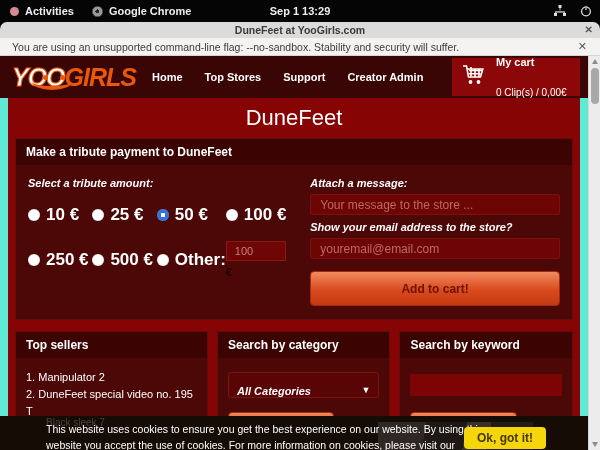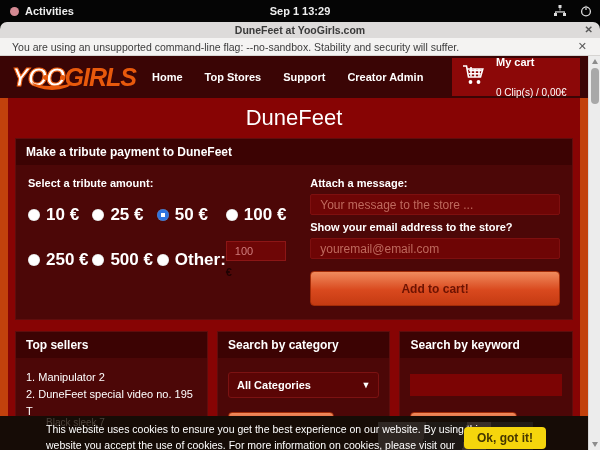--- a/index.html
+++ b/index.html
@@ -23,21 +23,21 @@
                border-radius:7px 7px 0 0; display:flex; align-items:center; justify-content:center;
                font-size:10.5px; font-weight:bold; color:#3a3a3a; }
   .win-close { position:absolute; right:7px; top:2px; font-size:10px; color:#555; font-weight:bold; line-height:12px; }
 
   
   .infobar { position:absolute; top:38px; left:0; right:0; height:18px; background:#f4f3f2;
              border-bottom:1px solid #d6d4d2; display:flex; align-items:center; font-size:10.5px; color:#3c3c3c; padding:0 12px; }
   .info-close { position:absolute; right:13px; top:2px; color:#5a5a5a; font-size:11px; }
 
   
-  .viewport { position:absolute; top:56px; left:0; right:0; bottom:0; background:#c2410c; overflow:hidden; }
+  .viewport { position:absolute; top:56px; left:0; right:0; bottom:0; background:#5eead4; overflow:hidden; }
   .page { position:absolute; left:0; right:12px; top:0; bottom:0; }
 
   
   .scrollbar { position:absolute; right:0; top:0; bottom:0; width:12px; background:#ececec; z-index:40;
                border-left:1px solid #d8d8d8; }
   .sb-up { position:absolute; top:3px; left:2.5px; width:0; height:0; border-left:3.5px solid transparent; border-right:3.5px solid transparent; border-bottom:5px solid #8c8c8c; }
   .sb-down { position:absolute; bottom:3px; left:2.5px; width:0; height:0; border-left:3.5px solid transparent; border-right:3.5px solid transparent; border-top:5px solid #8c8c8c; }
   .sb-thumb { position:absolute; top:12px; left:1.5px; width:8px; height:36px; background:#a8a8a8; border-radius:4px; }
 
   
@@ -61,43 +61,43 @@
   .container { margin:0 8px; background:#870404; padding:1px 0 12px; min-height:307px; }
   .page-title { text-align:center; color:#fff; font-size:22px; padding:6px 0 7px; }
 
   .panel { background:#4c0707; border:1px solid #5f0d0d; }
   .panel-header { background:#3c0303; color:#fff; font-size:12px; font-weight:bold; padding:6px 10px; }
 
   .tribute { margin:0 7px; }
   .tribute-body { display:flex; gap:20px; padding:9px 12px 13px; }
   .col-left { flex:1.05; }
   .col-right { flex:1; }
-  .form-label { color:#fff; font-size:11px; font-weight:bold; margin:3px 0 0; }
+  .form-label { color:#fff; font-size:11px; font-weight:bold; margin:3px 0 0;font-style:italic; }
   .radio-grid { display:grid; grid-template-columns:repeat(4,1fr); row-gap:16px; margin-top:16px; }
   .radio-item { display:flex; align-items:center; gap:6px; color:#fff; font-size:17px; font-weight:bold; cursor:pointer; }
   .radio { width:12px; height:12px; border-radius:50%; background:#fff; flex:0 0 auto; box-shadow:inset 0 0 1px #999; }
   .radio.checked { background:radial-gradient(circle,#fff 0 2.4px,#2f74e0 2.4px); }
   .other-cell { display:flex; flex-direction:column; gap:5px; }
   .other-input { width:60px; height:20px; background:#6e0606; border:1px solid #8c1616; color:#cf7d7d; font-size:11px; padding:2px 8px; font-family:"Liberation Sans",sans-serif; }
   .currency { color:#1f0202; font-size:11px; font-weight:bold; }
 
   .text-input { width:100%; height:21px; background:#6e0505; border:1px solid #7e0f0f; border-radius:2px;
                 color:#fff; font-size:12px; padding:3px 9px; margin:5px 0 3px; font-family:"Liberation Sans",sans-serif; }
   .text-input::placeholder { color:#bf6a5e; opacity:1; }
   .btn-orange { background:linear-gradient(#f08b5d,#d9491e 55%,#c53a12); border:1px solid #a32c08; border-radius:4px;
                 color:#6d1302; font-weight:bold; cursor:pointer; font-family:"Liberation Sans",sans-serif; }
   .add-cart { width:100%; height:35px; font-size:12px; margin-top:9px; }
 
   .panels { display:flex; gap:9px; margin:11px 7px 0; align-items:stretch; }
   .panel.p1 { flex:1.08; } .panel.p2 { flex:0.97; } .panel.p3 { flex:0.97; }
   .sellers-list { padding:11px 8px 12px 10px; color:#fff; font-size:11px; line-height:1.55; }
   .panel-body { padding:10px; }
   .select { height:22px; background:#5a0505; border:1px solid #7c1212; border-radius:3px; display:flex;
-            align-items:center; justify-content:space-between; padding:12px 8px; color:#fff; font-size:11px;
-            font-weight:bold; margin:4px 0 14px; cursor:pointer; }
+            justify-content:space-between; padding:12px 8px; color:#fff; font-size:11px;
+            font-weight:bold; margin:4px 0 14px; cursor:pointer;font-style:italic; }
   .caret { font-size:9px; color:#fff; }
   .search-btn { display:inline-flex; align-items:center; gap:5px; padding:4px 11px; font-size:11.5px; }
   .kw-input { width:100%; height:22px; background:#7c0404; border:none; margin:6px 0 16px; color:#fff; padding:0 8px; font-family:"Liberation Sans",sans-serif; }
 
   
   .footer { position:absolute; left:0; right:0; bottom:0; height:34px; background:#160c06; overflow:hidden; z-index:20; }
   .ghost-text { position:absolute; top:1px; left:46px; color:#8a8076; opacity:.45; font-size:10px; }
   .ghost-img { position:absolute; right:55px; top:6px; width:155px; height:39px;
                background:linear-gradient(100deg,#332c28 0 30%,#1f1b18 30% 55%,#403631 55% 70%,#241e1a 70%); opacity:.85; }
   .cookie-text { position:absolute; left:46px; top:6px; width:442px; color:#fff; font-size:10.5px; line-height:1.5; }
@@ -108,20 +108,24 @@
 </head>
 <body>
 
 <div class="screen">
 
   <div class="topbar">
     <div class="tb-left">
       <div class="tb-item">
         <span class="act-dot"></span>
         <span>Activities</span>
+      </div>
+      <div class="tb-item">
+        <span class="chrome-dot"></span>
+        <span>Google Chrome</span>
       </div>
     </div>
     <div class="tb-clock">Sep 1 13:29</div>
     <div class="tb-right">
       <span>
         <svg width="12" height="12" viewBox="0 0 12 12">
             <g fill="#ddd">
               <rect x="4.5" y="0" width="3" height="3"></rect>
               <rect x="0" y="8" width="3" height="3"></rect>
               <rect x="9" y="8" width="3" height="3"></rect>

